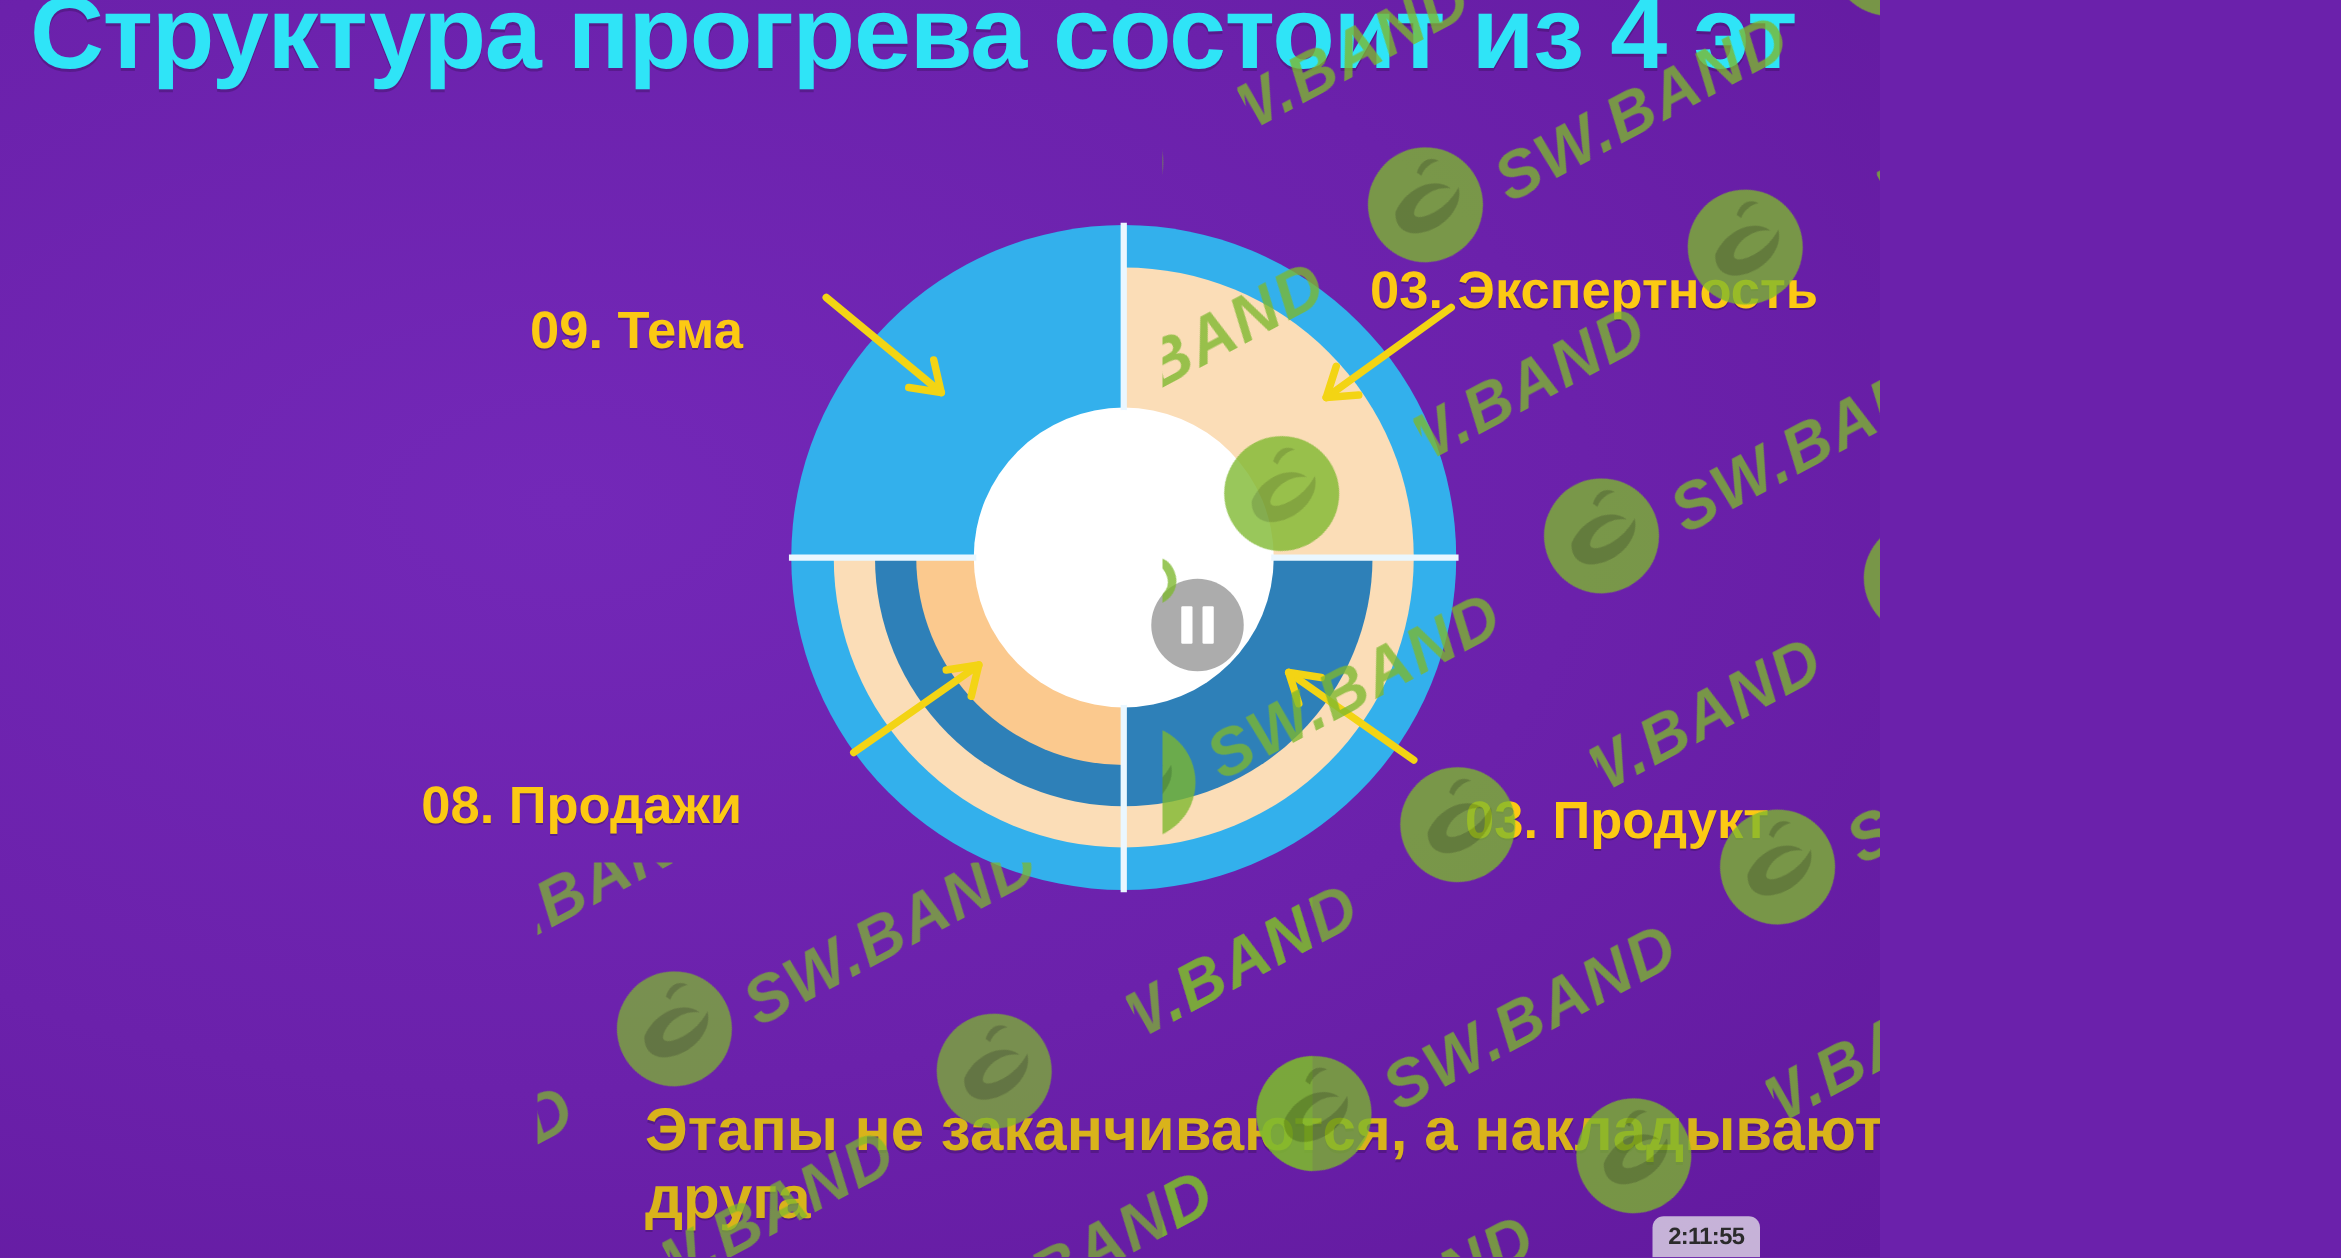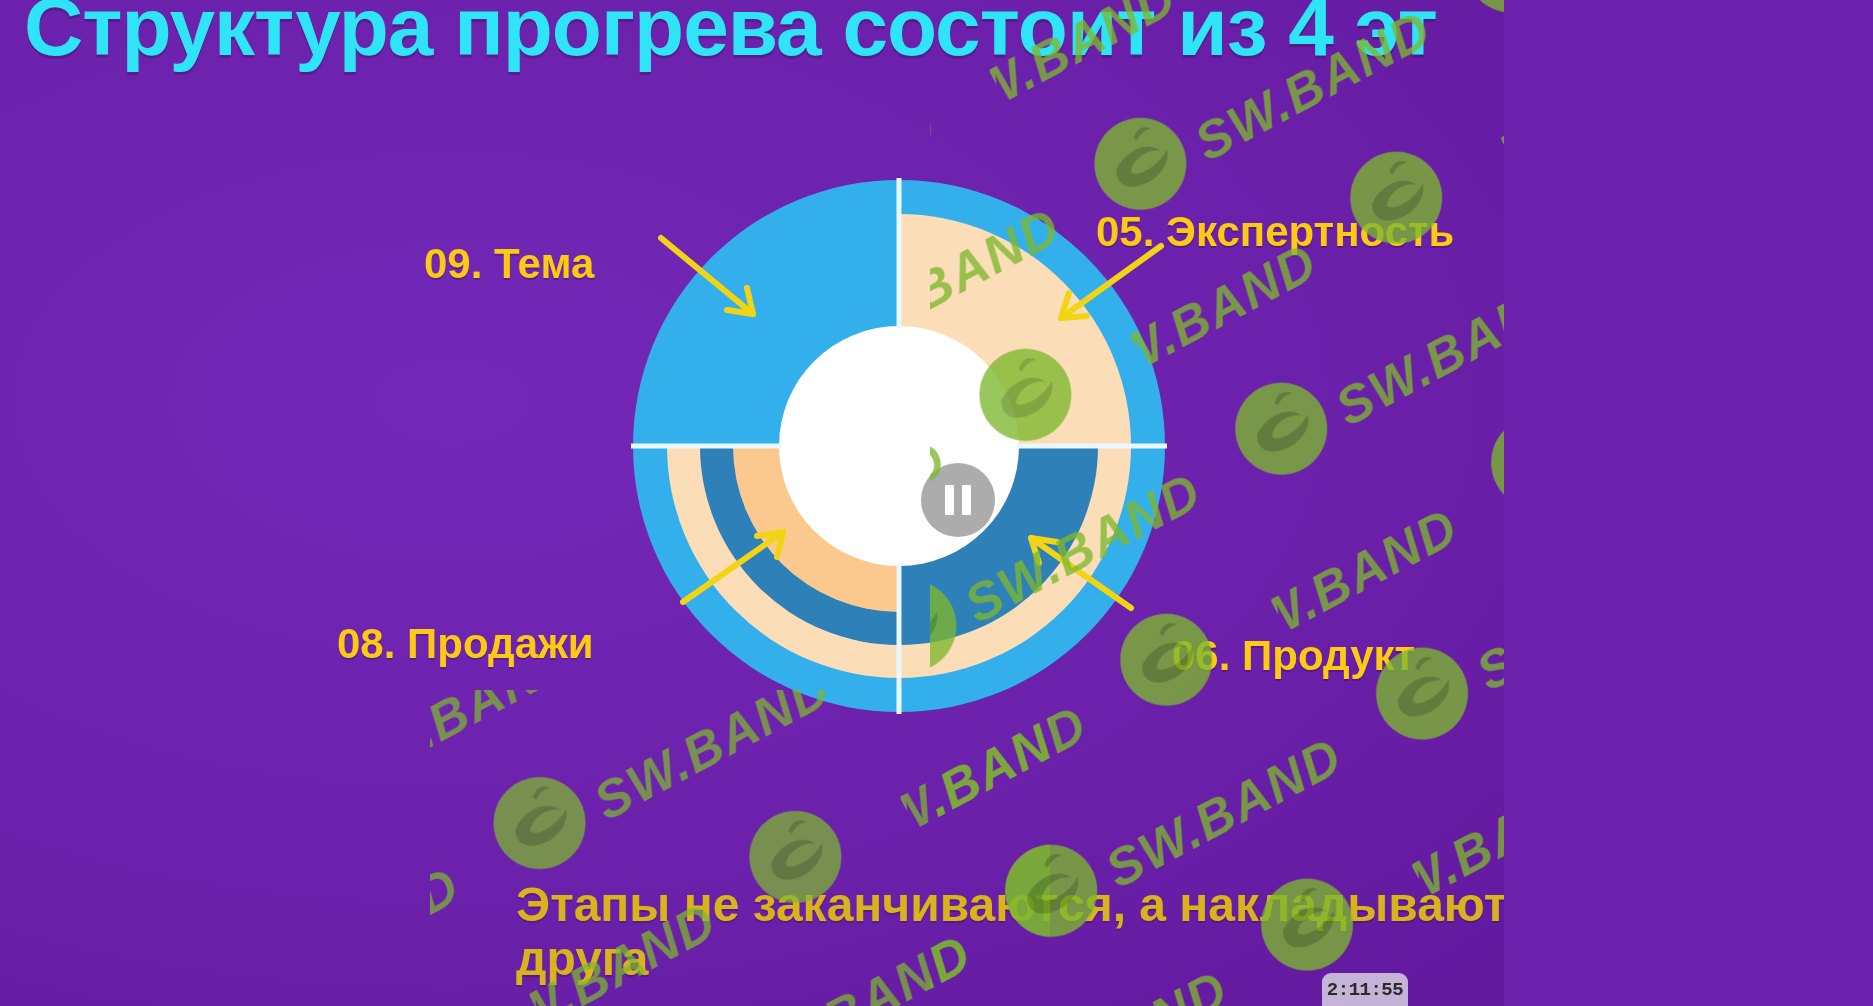--- a/index.html
+++ b/index.html
@@ -149,21 +149,20 @@
     left:1322px; top:973px;
     width:86px; height:33px;
     background:rgba(226,222,232,.78);
     border-radius:9px 9px 0 0;
     color:#2b2b2b;
     font-size:19px;
     font-weight:bold;
     display:flex;align-items:center;justify-content:center;
     z-index:11;
     letter-spacing:-.5px;
-    font-family:Liberation Mono, monospace;
   }
 </style>
 </head>
 <body>
 
 <div id="stage">
 
   <div id="title">Структура прогрева состоит из 4 эт</div>
 
   <div id="donut-wrap">
@@ -223,23 +222,23 @@
       </g>
     </svg>
   </div>
 
   <div id="pause-btn">
     <div class="bar"></div>
     <div class="bar"></div>
   </div>
 
   <div class="q-label" id="label-tema">09. Тема</div>
-  <div class="q-label" id="label-expertnost">05. Экспертность</div>
+  <div class="q-label" id="label-expertnost">03. Экспертность</div>
   <div class="q-label" id="label-prodaji">08. Продажи</div>
-  <div class="q-label" id="label-produkt">06. Продукт</div>
+  <div class="q-label" id="label-produkt">03. Продукт</div>
 
   <div id="caption">Этапы не заканчиваются, а накладываются друг на друга</div>
 
   <svg id="watermark" viewBox="0 0 1873 1006" xmlns="http://www.w3.org/2000/svg">
     <defs>
       <g id="swLogo">
         <circle cx="0" cy="0" r="46" fill="#7DB82E"></circle>
         <path d="M -24 -6 C -6 -20, 18 -16, 24 -2 C 14 -10, -2 -8, -10 0 C -16 6, -4 10, 10 8 C 22 6, 30 0, 30 0
                  C 26 16, 4 24, -14 18 C -26 14, -30 4, -24 -6 Z" fill="#62951f"></path>
         <path d="M 6 -26 C 14 -34, 22 -32, 26 -26 C 20 -28, 12 -26, 8 -22 Z" fill="#62951f"></path>

